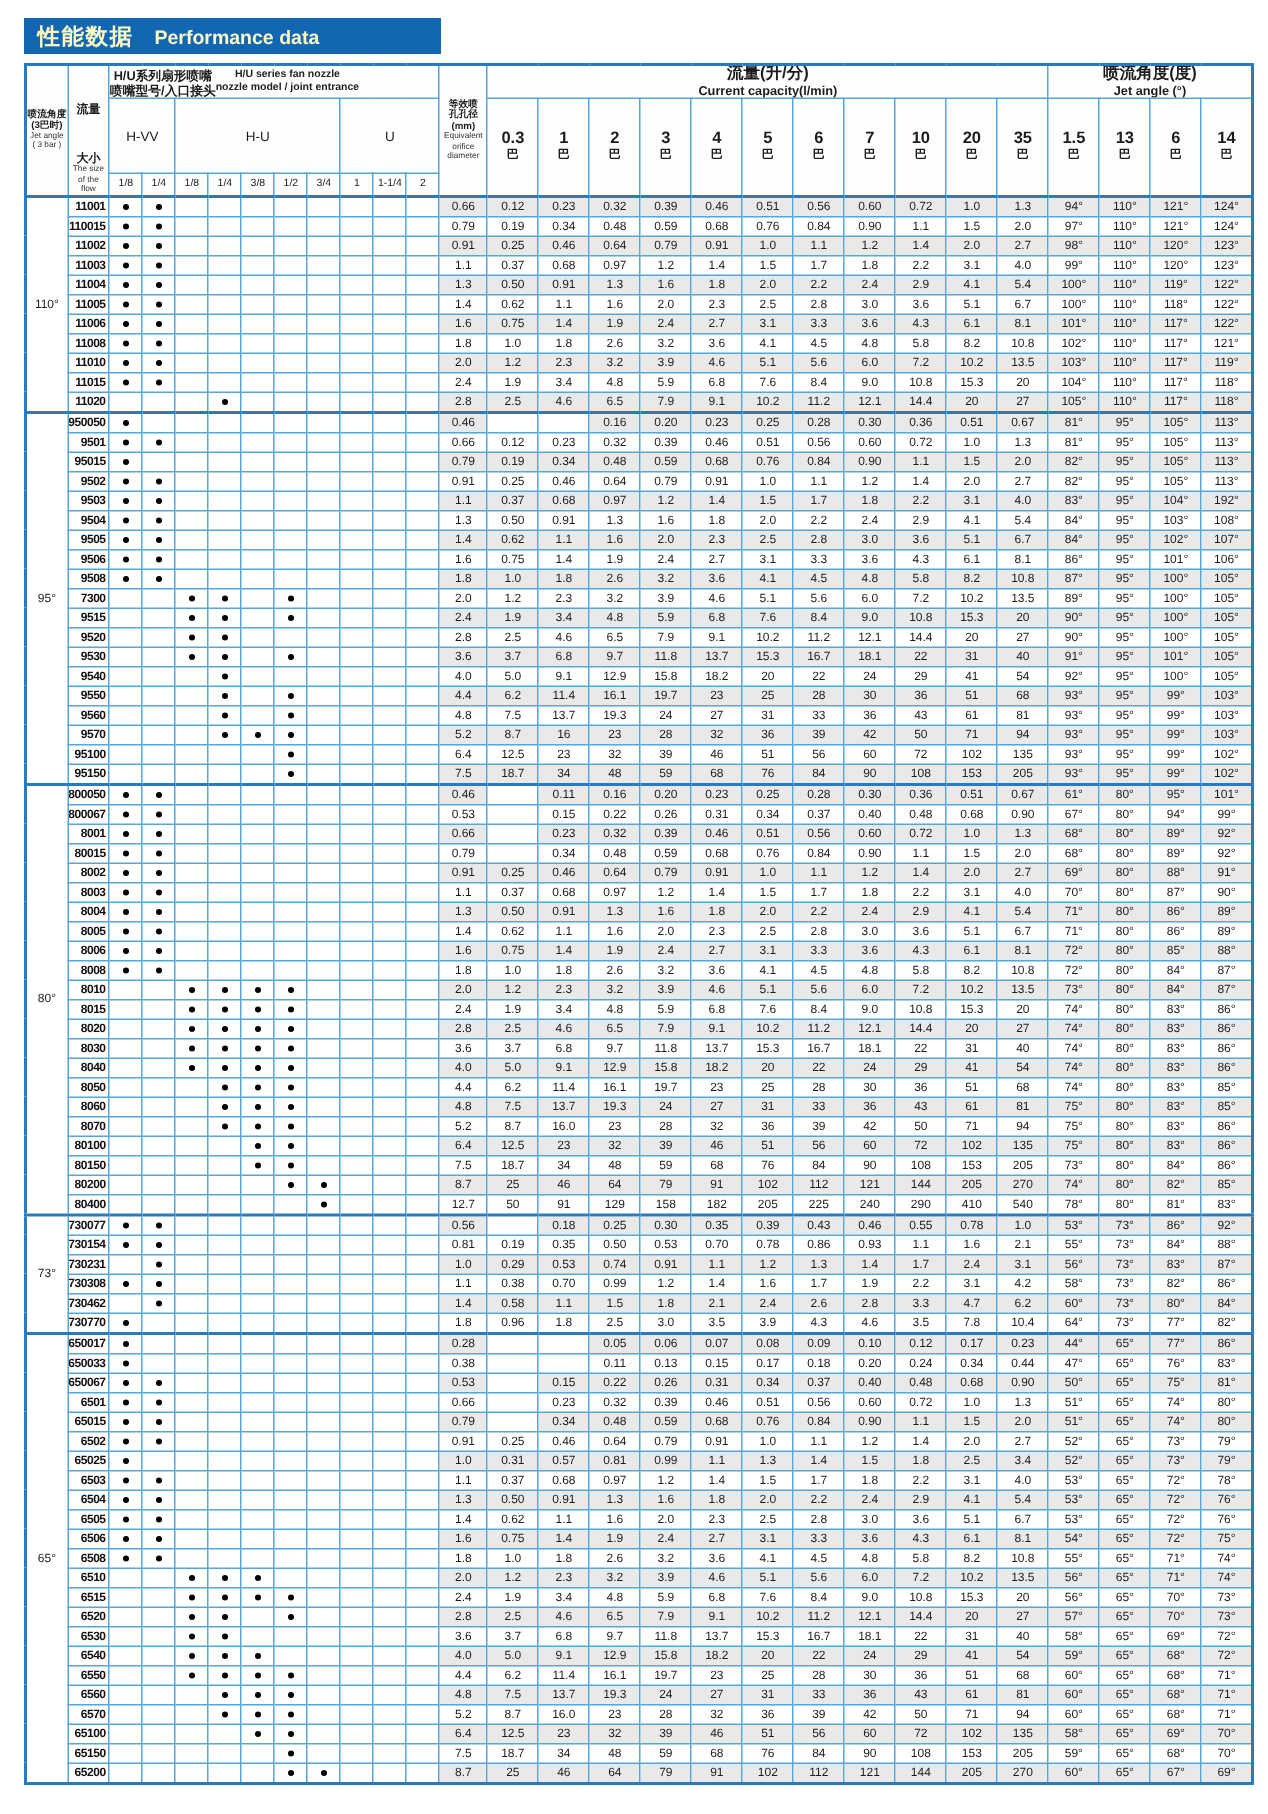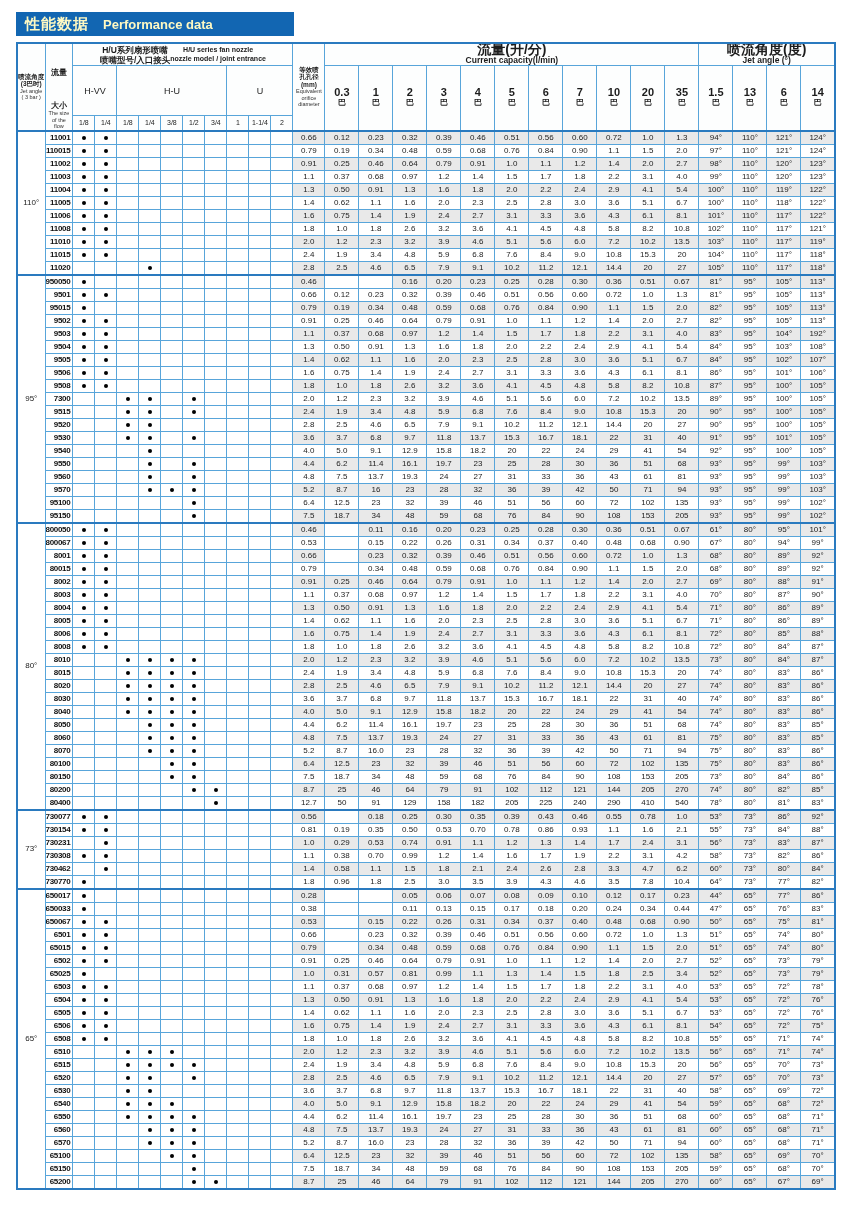--- a/index.html
+++ b/index.html
@@ -7,23 +7,23 @@
   .title-bar{margin:12px 0 0 16px;width:278px;height:24px;background:#1266b2;color:#fef9c3;display:flex;align-items:center;padding-left:9px;box-sizing:border-box;gap:14px;}
   .title-zh{font-size:15px;font-weight:bold;letter-spacing:1px;}
   .title-en{font-size:13px;font-weight:bold;}
   table.perf{border-collapse:collapse;table-layout:fixed;margin:6px 0 0 16px;border:2px solid #2a7abf;}
   .perf th,.perf td{border:1px solid #58a5da;padding:0;text-align:center;overflow:hidden;white-space:nowrap;box-sizing:border-box;}
   .perf thead th{background:#fdfefe;font-weight:normal;vertical-align:middle;}
   
   .zh6{font-size:6.5px;font-weight:bold;line-height:7.5px;}
   .zh7b{font-size:8px;font-weight:bold;line-height:9px;margin-top:24px;}
   .en5{font-size:5.5px;line-height:6.5px;color:#333;}
-  .zh9{font-size:14px;font-weight:bold;line-height:11px;}
+  .zh9{font-size:11px;font-weight:bold;line-height:11px;}
   .en8{font-size:8.5px;font-weight:bold;line-height:10px;}
-  .nz{display:flex;justify-content:center;align-items:center;}
+  .nz{display:flex;justify-content:flex-start;align-items:center;}
   .nz-zh div{font-size:8.5px;font-weight:bold;line-height:10px;}
   .nz-en div{font-size:7px;font-weight:bold;line-height:8.5px;color:#222;}
   .series{font-size:9px;font-weight:bold;height:19px;}
   .frac{font-size:7px;font-weight:bold;height:15px;}
   .press .pnum{font-size:11px;font-weight:bold;line-height:11px;}
   .press .punit{font-size:8px;font-weight:bold;line-height:10px;}
   
   .perf tbody td{height:12.45px;font-size:8px;line-height:12px;}
   td.model{font-weight:bold;text-align:right;padding-right:2px;font-size:7.5px;letter-spacing:-0.3px;color:#111;}
   td.angle-group{font-size:9px;color:#222;background:#fff;}

